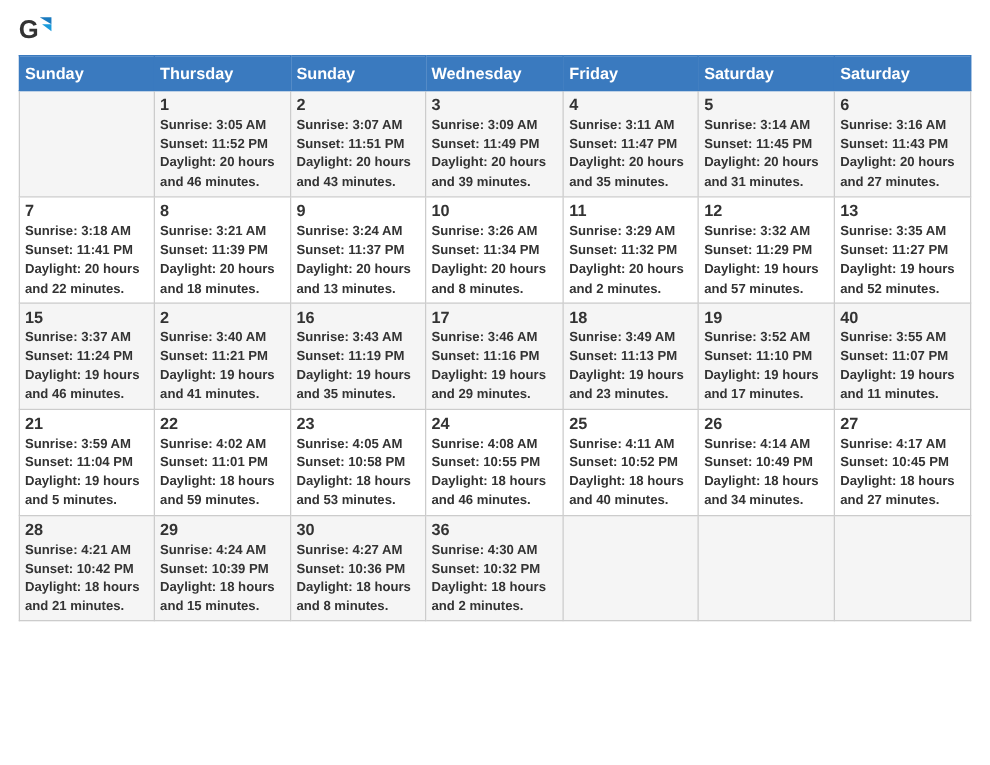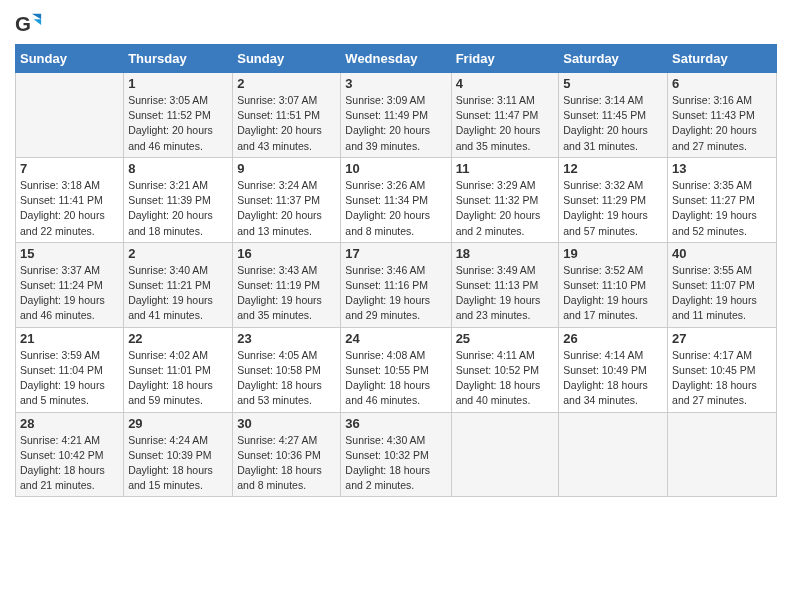--- a/index.html
+++ b/index.html
@@ -79,20 +79,21 @@
       font-weight: bold;
       font-size: 13px;
       color: #333;
       display: block;
       margin-bottom: 2px;
     }
     .day-info {
       font-size: 10.5px;
       color: #333;
       line-height: 1.45;
+      font-weight: bold;
     }
     .empty-cell {
       background-color: inherit;
     }
   </style>
 </head>
 <body>
 
 <div class="header-area">
   <div class="logo">

